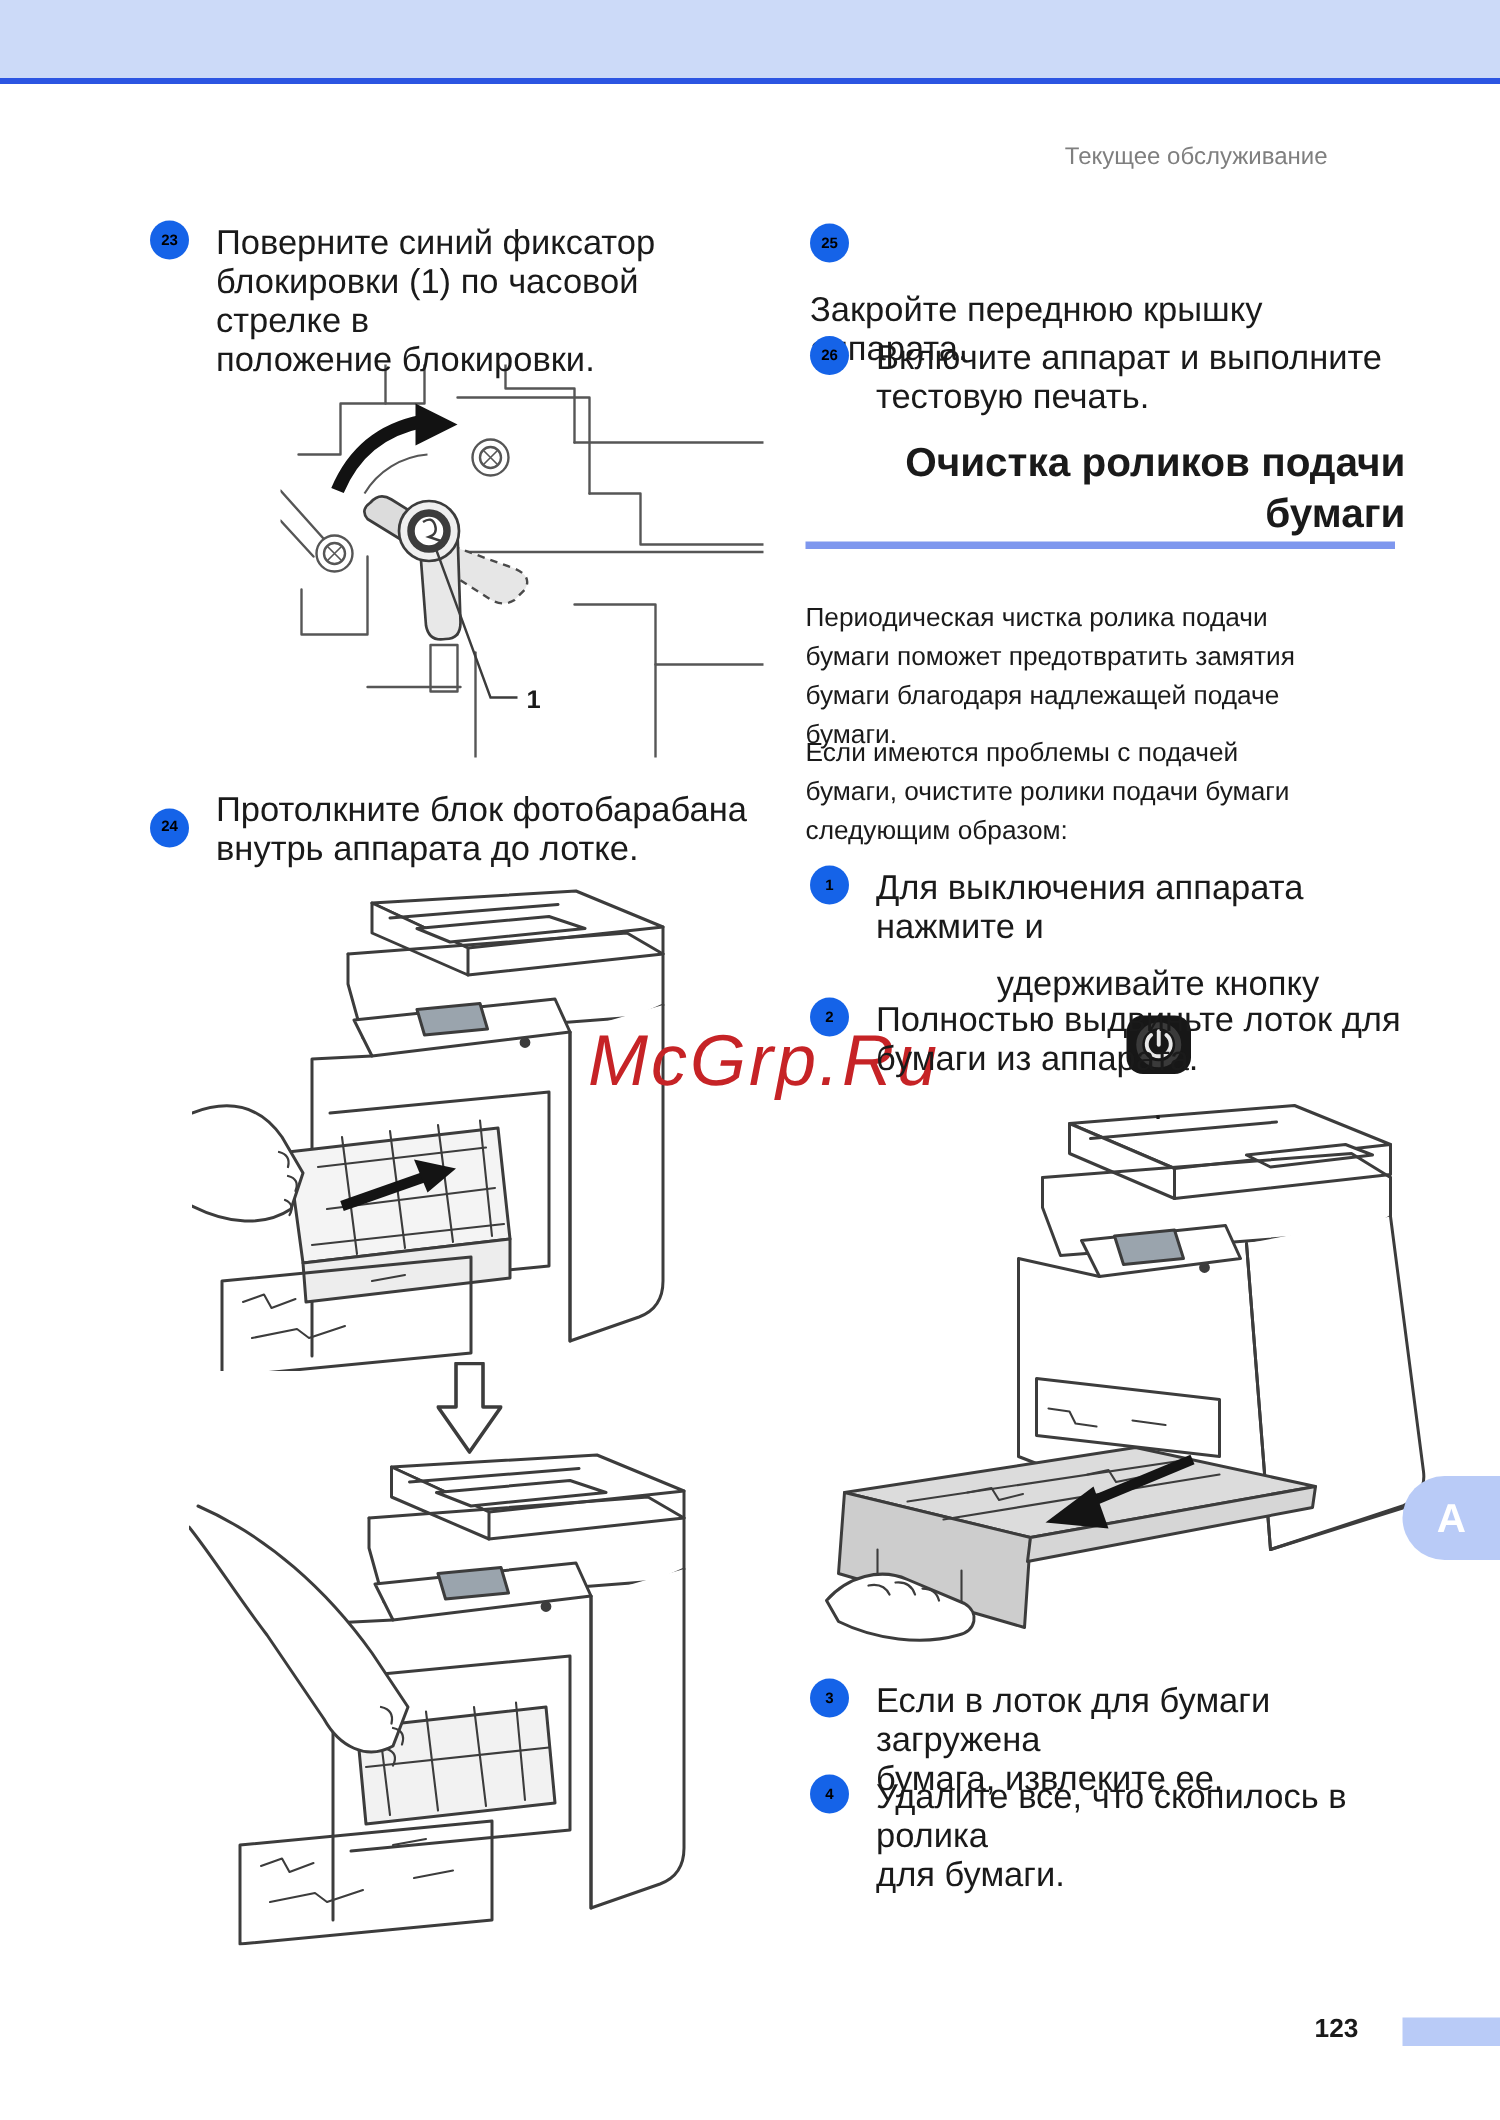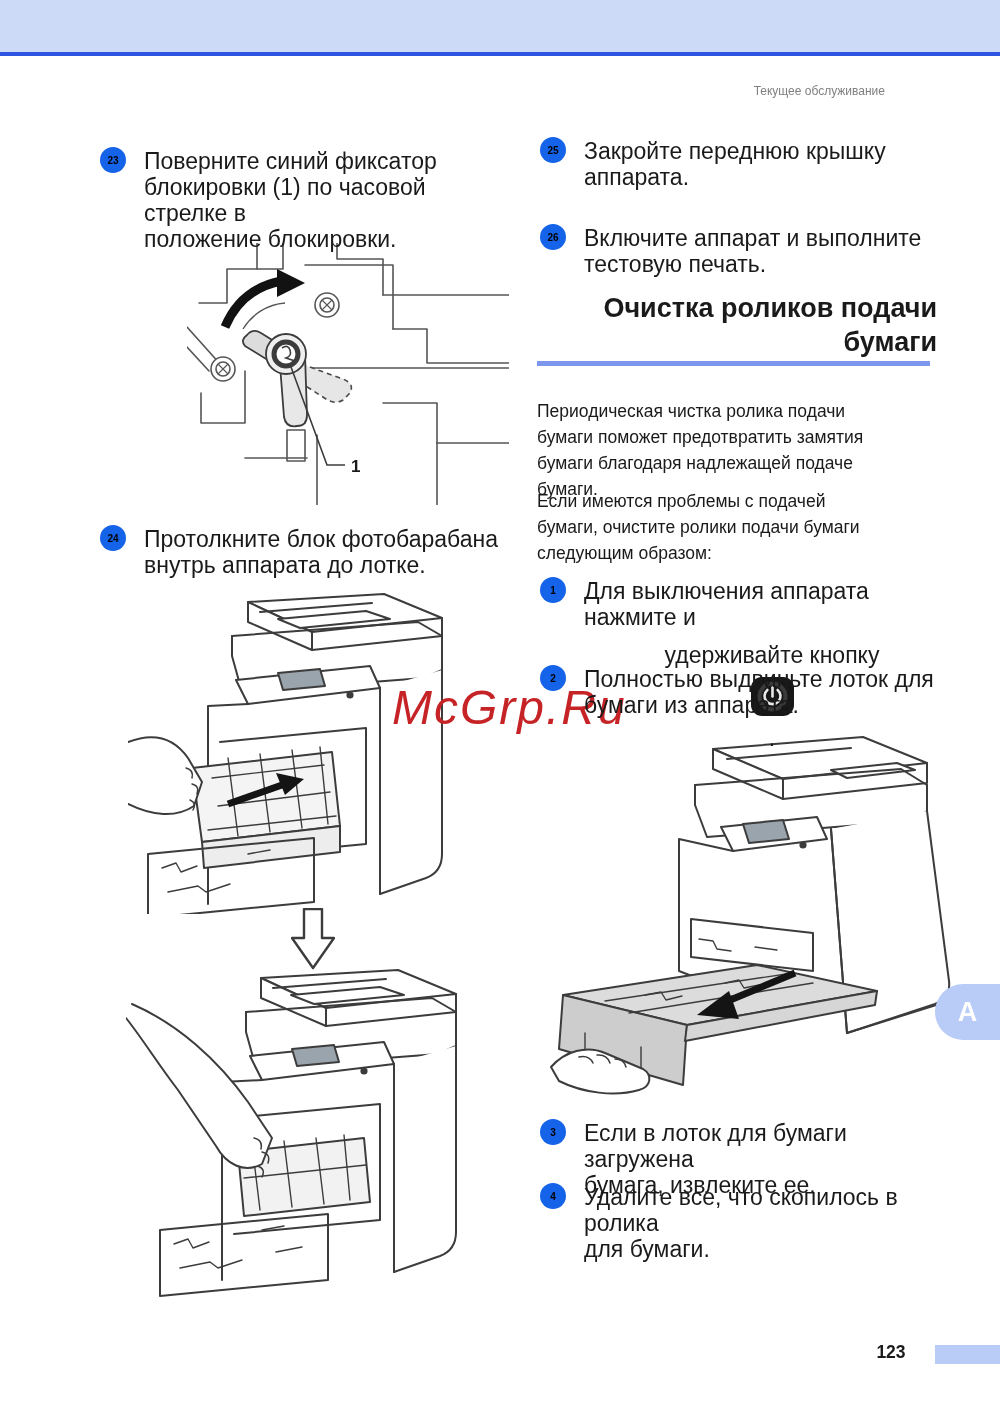--- a/index.html
+++ b/index.html
@@ -4,21 +4,21 @@
 <style>
   html,body{margin:0;padding:0;}
   body{
     width:1000px;height:1413px;position:relative;background:#ffffff;
     font-family:"Liberation Sans",sans-serif;color:#1a1a1a;overflow:hidden;
   }
   .abs{position:absolute;}
 
   
   .top-band{left:0;top:0;width:1000px;height:52px;background:var(--top-band);border-bottom:4px solid var(--top-band-line);}
-  .running-header{top:84px;right:115px;font-size:12px;color:var(--header-gray);}
+  .running-header{top:96px;right:115px;font-size:16px;color:var(--header-gray);}
 
   
   .step{position:absolute;display:flex;gap:18px;z-index:3;}
   .badge{flex:0 0 auto;width:26px;height:26px;margin-top:-1px;border-radius:50%;
     background:var(--accent-blue);color:#000000;font-weight:bold;font-size:10px;
     display:flex;align-items:center;justify-content:center;}
   .stext{font-size:23px;line-height:26px;white-space:pre-line;}
 
   .heading{left:537px;top:291px;width:400px;font-size:27px;font-weight:bold;line-height:34px;white-space:pre-line;z-index:3;text-align:right;}
   .rule{left:537px;top:361px;width:393px;height:5px;background:var(--heading-rule);z-index:3;}
@@ -94,21 +94,21 @@
   <circle cx="99" cy="111" r="20" fill="#efefef" stroke="#3c3c3c" stroke-width="1.8"></circle>
   <circle cx="99" cy="111" r="12" fill="#ffffff" stroke="#3c3c3c" stroke-width="5"></circle>
   <path d="M95 105 q6 -4 8 2 q2 6 -4 8 l9 3" stroke="#3c3c3c" stroke-width="1.6" fill="none"></path>
   <path d="M38 84 Q54 46 94 38" fill="none" stroke="#121212" stroke-width="9"></path>
   <polygon points="90,26 118,40 90,54" fill="#121212"></polygon>
   <path d="M104 124 L140 222 H158" fill="none" stroke="#3c3c3c" stroke-width="1.6"></path>
   <text x="164" y="229" font-size="17" font-weight="bold" fill="#1a1a1a">1</text>
 </svg>
 </div>
 
-<div class="step" style="left:100px;top:526px;width:400px;">
+<div class="step" style="left:100px;top:526px;width:400px;align-items:center;">
   <div class="badge">24</div>
   <div class="stext">Протолкните блок фотобарабана
 внутрь аппарата до лотке.</div>
 </div>
 
 <div class="illus" style="left:128px;top:592px;">
 <svg width="345" height="322" viewBox="0 0 345 322">
  <g fill="#ffffff" stroke="#3c3c3c" stroke-width="2" stroke-linejoin="round" stroke-linecap="round">
   <g>
     <path d="M120 10 L256 2 L314 26 L184 40 Z"></path>
@@ -189,21 +189,21 @@
     <path d="M48 282 l14 -5 l5 9 l16 -6 M136 268 l22 -4 M54 306 l30 -6 l8 6 l24 -8 M150 290 l26 -5" fill="none" stroke-width="1.4"></path>
   </g>
   <g fill="#ffffff">
     <path d="M6 42 C52 62 92 98 122 140 L146 176 L136 202 C118 212 100 202 90 184 L52 128 C32 102 16 76 0 56"></path>
     <path d="M128 176 q9 2 7 11 M136 190 q9 2 6 11 M132 204 q8 3 4 11" fill="none" stroke-width="1.5"></path>
   </g>
  </g>
 </svg>
 </div>
 
-<div class="step" style="left:540px;top:138px;width:410px;">
+<div class="step" style="left:540px;top:150px;width:410px;flex-direction:column;">
   <div class="badge">25</div>
   <div class="stext">Закройте переднюю крышку
 аппарата.</div>
 </div>
 
 <div class="step" style="left:540px;top:225px;width:410px;">
   <div class="badge">26</div>
   <div class="stext">Включите аппарат и выполните
 тестовую печать.</div>
 </div>

